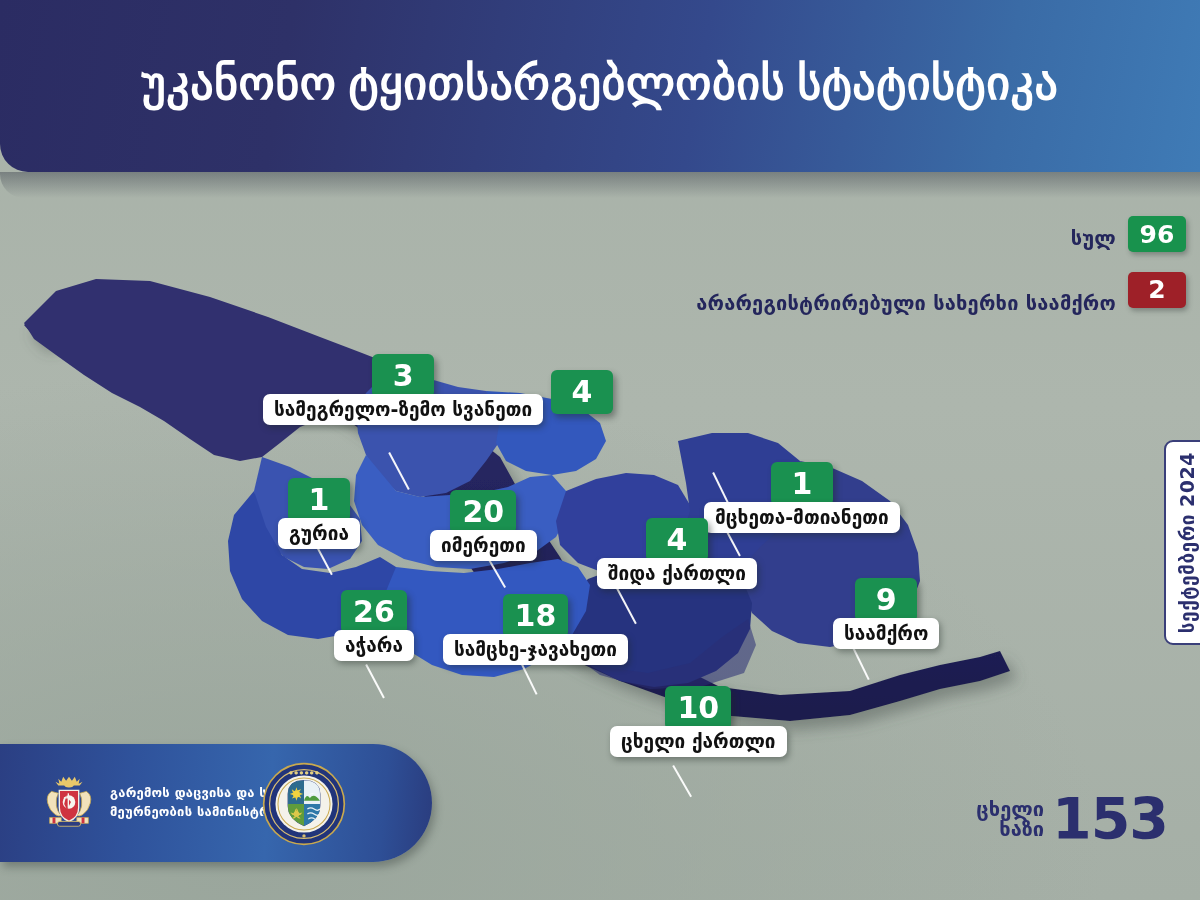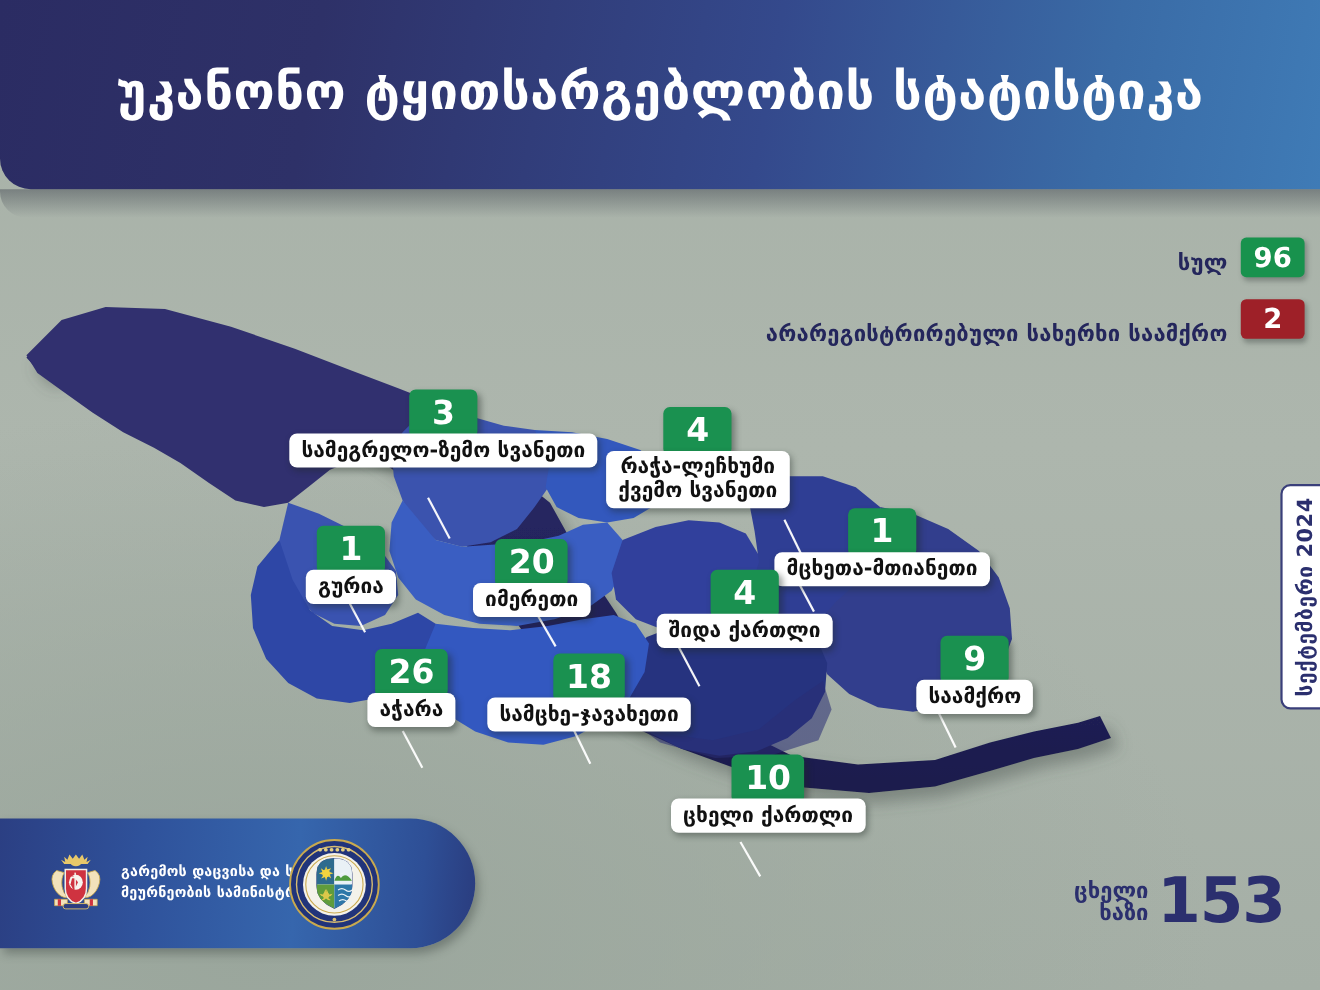--- a/index.html
+++ b/index.html
@@ -19,20 +19,21 @@
       linear-gradient(180deg,#a7b1a7 0%, #adb6ad 45%, #a5afa6 100%);
   }
 
   
   .header {
     position:absolute; left:0; top:0; width:1200px; height:172px;
     background:linear-gradient(100deg,#2b2c63 0%, #2e3168 24%, #34498c 58%, #3a6ba6 83%, #3f7bb6 100%);
     border-bottom-left-radius:28px;
     display:flex; align-items:center; justify-content:center;
     z-index:8;
+    font-family:Liberation Serif, serif;
   }
   .header::after{
     content:""; position:absolute; left:0; right:0; top:172px; height:26px;
     background:linear-gradient(180deg, rgba(40,45,60,.38), rgba(40,45,60,0));
     border-bottom-left-radius:24px;
     pointer-events:none;
   }
   .header-title {
     color:#fff; font-size:46px; font-weight:700; letter-spacing:.5px;
     text-align:center; white-space:nowrap; padding-bottom:6px;
@@ -195,24 +196,20 @@
   <div class="leader" style="left:853px;top:645px;width:38px;transform:rotate(64deg);"></div>
   <div class="leader" style="left:674px;top:765px;width:36px;transform:rotate(60deg);"></div>
 
   <div class="callout" style="left:263px;top:354px;">
     <div class="num">3</div>
     <div class="name">სამეგრელო-ზემო სვანეთი</div>
   </div>
 
   <div class="callout" style="left:551px;top:370px;">
     <div class="num">4</div>
-    <div class="name two">
-      <span>რაჭა-ლეჩხუმი</span><br>
-      <span>ქვემო სვანეთი</span>
-    </div>
   </div>
 
   <div class="callout" style="left:278px;top:478px;">
     <div class="num">1</div>
     <div class="name">გურია</div>
   </div>
 
   <div class="callout" style="left:430px;top:490px;">
     <div class="num">20</div>
     <div class="name">იმერეთი</div>

